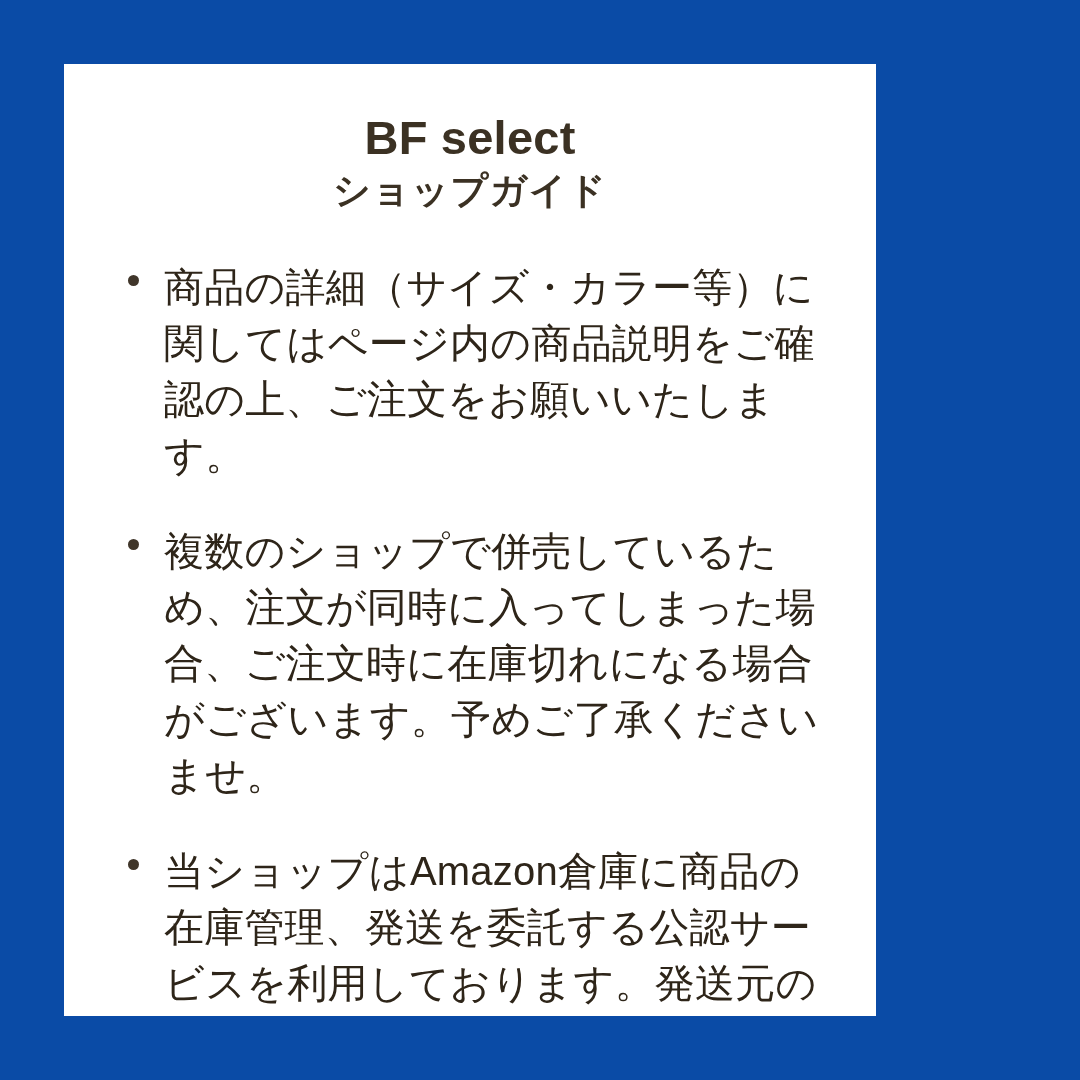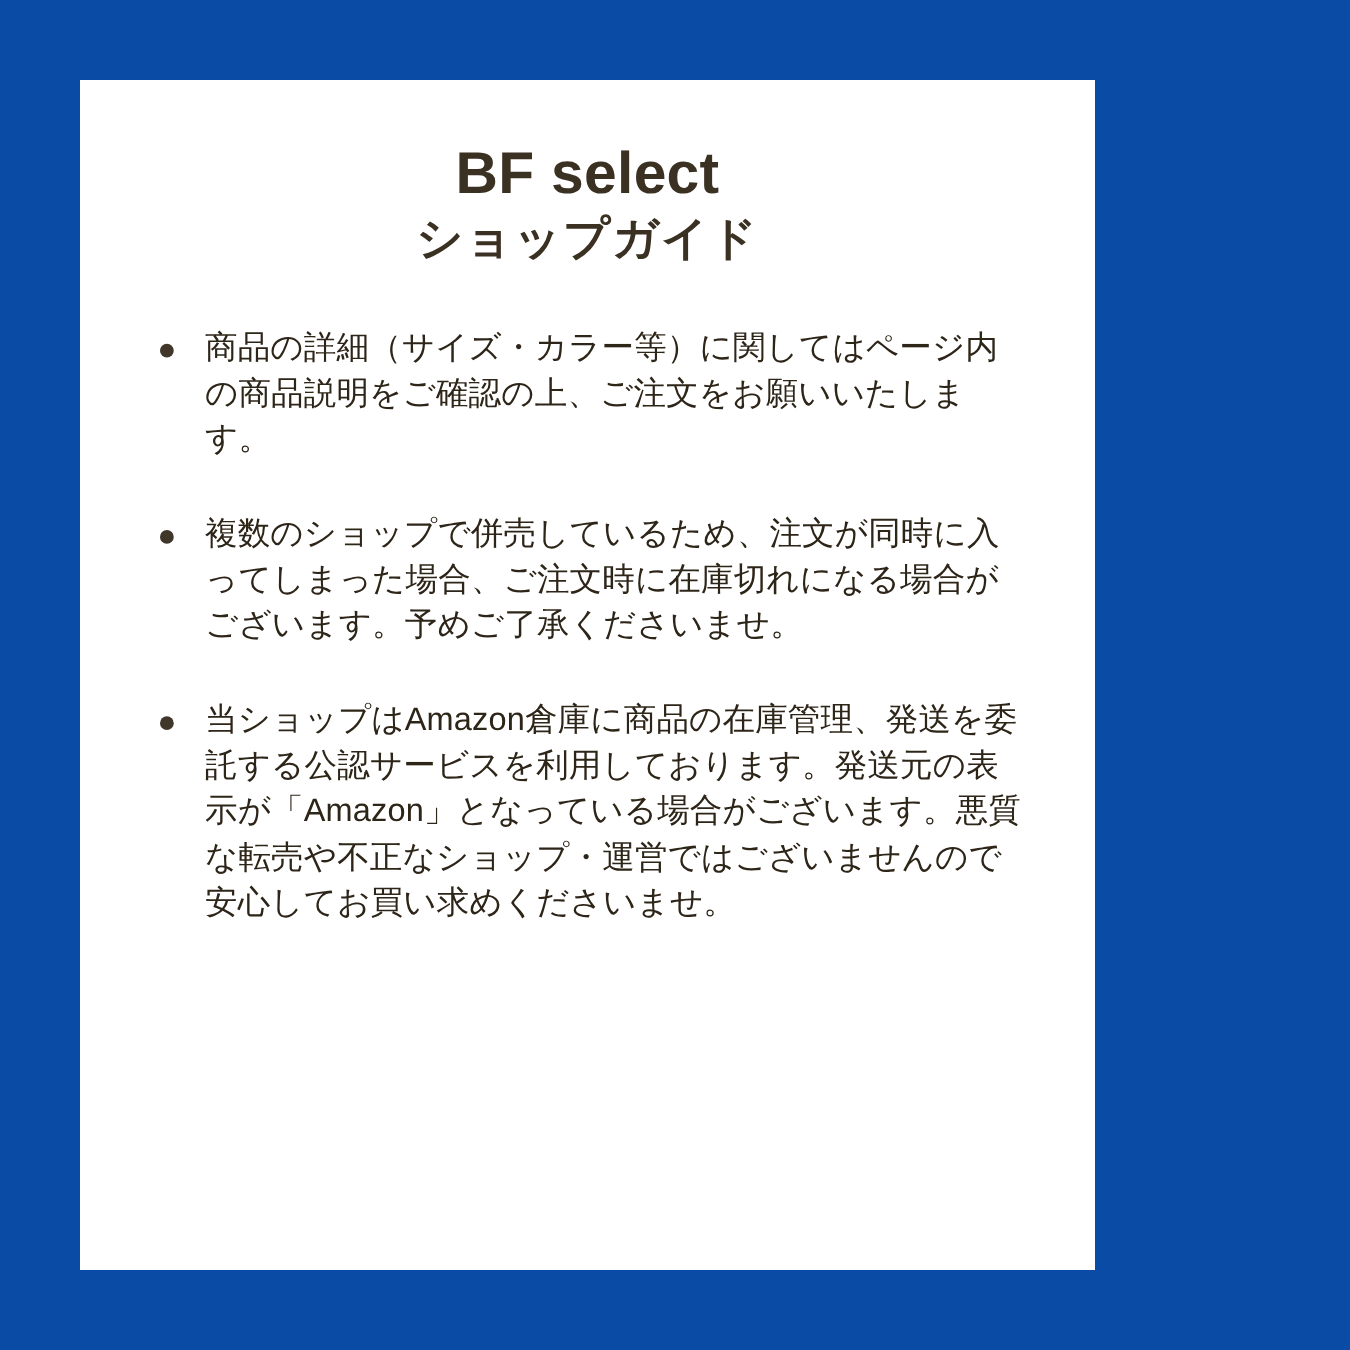--- a/index.html
+++ b/index.html
@@ -67,21 +67,21 @@
     list-style: none;
     margin: 0;
     padding: 0 2px 0 0;
   }
 
   .note-item {
     position: relative;
     padding-left: 48px;
     margin-bottom: 40px;
     color: #2E2519;
-    font-size: 26px;
+    font-size: 40px;
     line-height: 1.40;
     letter-spacing: 0.005em;
     text-align: left;
   }
 
   .note-item:last-child {
     margin-bottom: 0;
   }
 
   .note-bullet {

